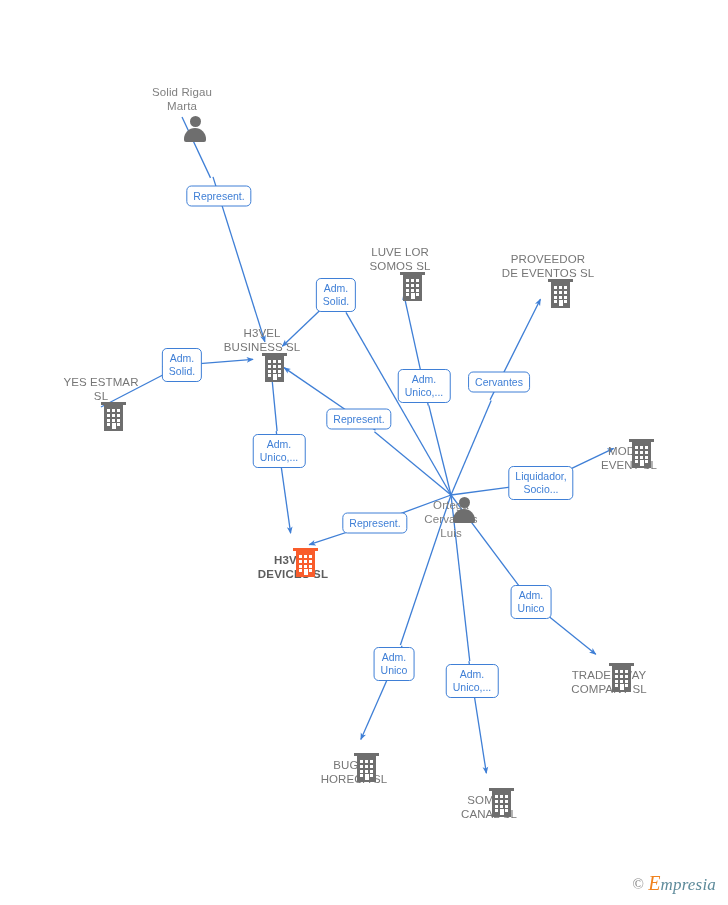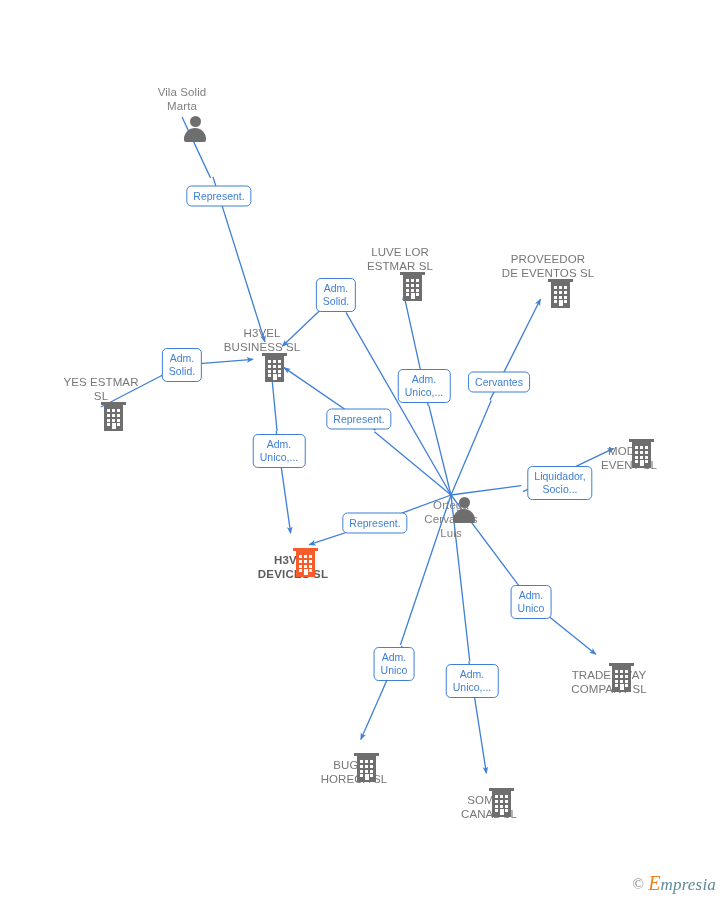--- a/index.html
+++ b/index.html
@@ -100,41 +100,41 @@
   <div id="labels">
       <div class="elabel" style="left: 219px; top: 196px;">Represent.</div>
       <div class="elabel" style="left: 182px; top: 365px;">Adm.
 Solid.</div>
       <div class="elabel" style="left: 336px; top: 295px;">Adm.
 Solid.</div>
       <div class="elabel" style="left: 424px; top: 386px;">Adm.
 Unico,...</div>
       <div class="elabel" style="left: 499px; top: 382px;">Cervantes</div>
       <div class="elabel" style="left: 359px; top: 419px;">Represent.</div>
-      <div class="elabel" style="left: 560px; top: 483px;">Liquidador,
+      <div class="elabel" style="left: 541px; top: 483px;">Liquidador,
 Socio...</div>
       <div class="elabel" style="left: 279px; top: 451px;">Adm.
 Unico,...</div>
       <div class="elabel" style="left: 375px; top: 523px;">Represent.</div>
       <div class="elabel" style="left: 531px; top: 602px;">Adm.
 Unico</div>
       <div class="elabel" style="left: 394px; top: 664px;">Adm.
 Unico</div>
       <div class="elabel" style="left: 472px; top: 681px;">Adm.
 Unico,...</div>
     </div>
   <div id="nodes">
       <div class="node person" style="left: 182px; top: 100px;">
-        <div class="caption cap-top">Vila Solid
+        <div class="caption cap-top">Solid Rigau
 Marta</div>
         <div class="glyph" style="width: 26px;"><span class="per"><span class="head"></span><span class="torso"></span></span></div>
       </div>
       <div class="node company" style="left: 400px; top: 260px;">
         <div class="caption cap-top">LUVE LOR
-ESTMAR  SL</div>
+SOMOS  SL</div>
         <div class="glyph" style="width: 25px;"><span class="bld"><span class="body"></span><i style="left:6px;top:3.5px"></i><i style="left:6px;top:8.5px"></i><i style="left:6px;top:13.5px"></i><i style="left:6px;top:18px"></i><i style="left:11px;top:3.5px"></i><i style="left:11px;top:8.5px"></i><i style="left:11px;top:13.5px"></i><i style="left:16px;top:3.5px"></i><i style="left:16px;top:8.5px"></i><i style="left:16px;top:13.5px"></i><i style="left:16px;top:18px"></i><span class="door"></span><span class="base"></span></span></div>
       </div>
       <div class="node company" style="left: 548px; top: 267px;">
         <div class="caption cap-top">PROVEEDOR
 DE EVENTOS SL</div>
         <div class="glyph" style="width: 25px;"><span class="bld"><span class="body"></span><i style="left:6px;top:3.5px"></i><i style="left:6px;top:8.5px"></i><i style="left:6px;top:13.5px"></i><i style="left:6px;top:18px"></i><i style="left:11px;top:3.5px"></i><i style="left:11px;top:8.5px"></i><i style="left:11px;top:13.5px"></i><i style="left:16px;top:3.5px"></i><i style="left:16px;top:8.5px"></i><i style="left:16px;top:13.5px"></i><i style="left:16px;top:18px"></i><span class="door"></span><span class="base"></span></span></div>
       </div>
       <div class="node company" style="left: 262px; top: 341px;">
         <div class="caption cap-top">H3VEL
 BUSINESS  SL</div>

